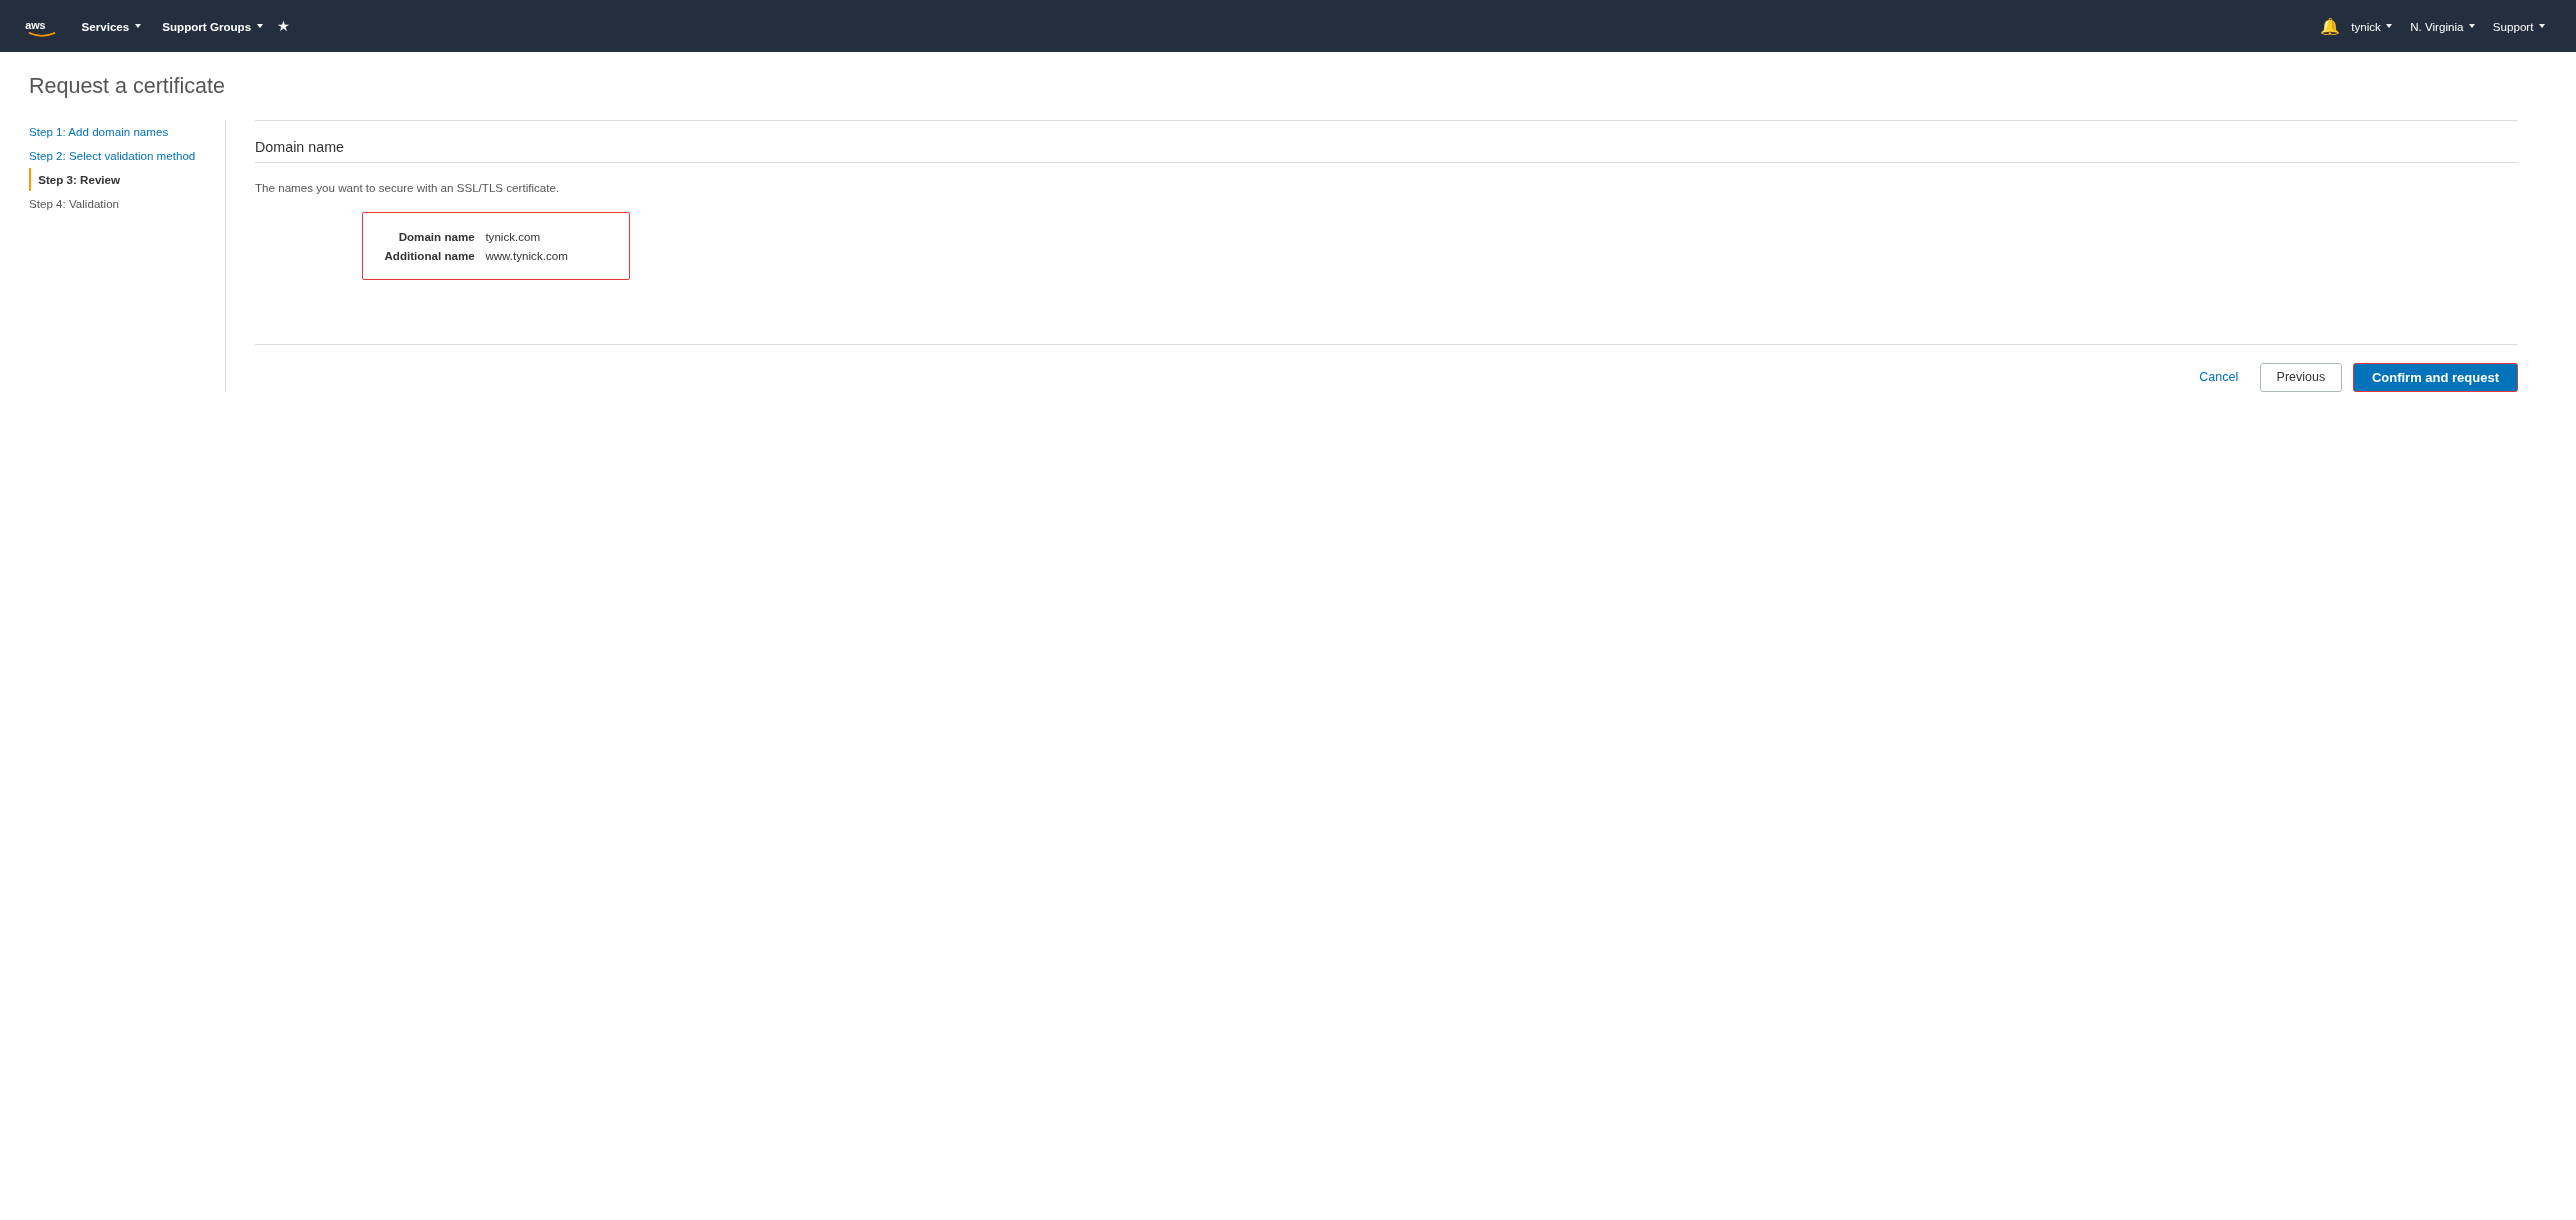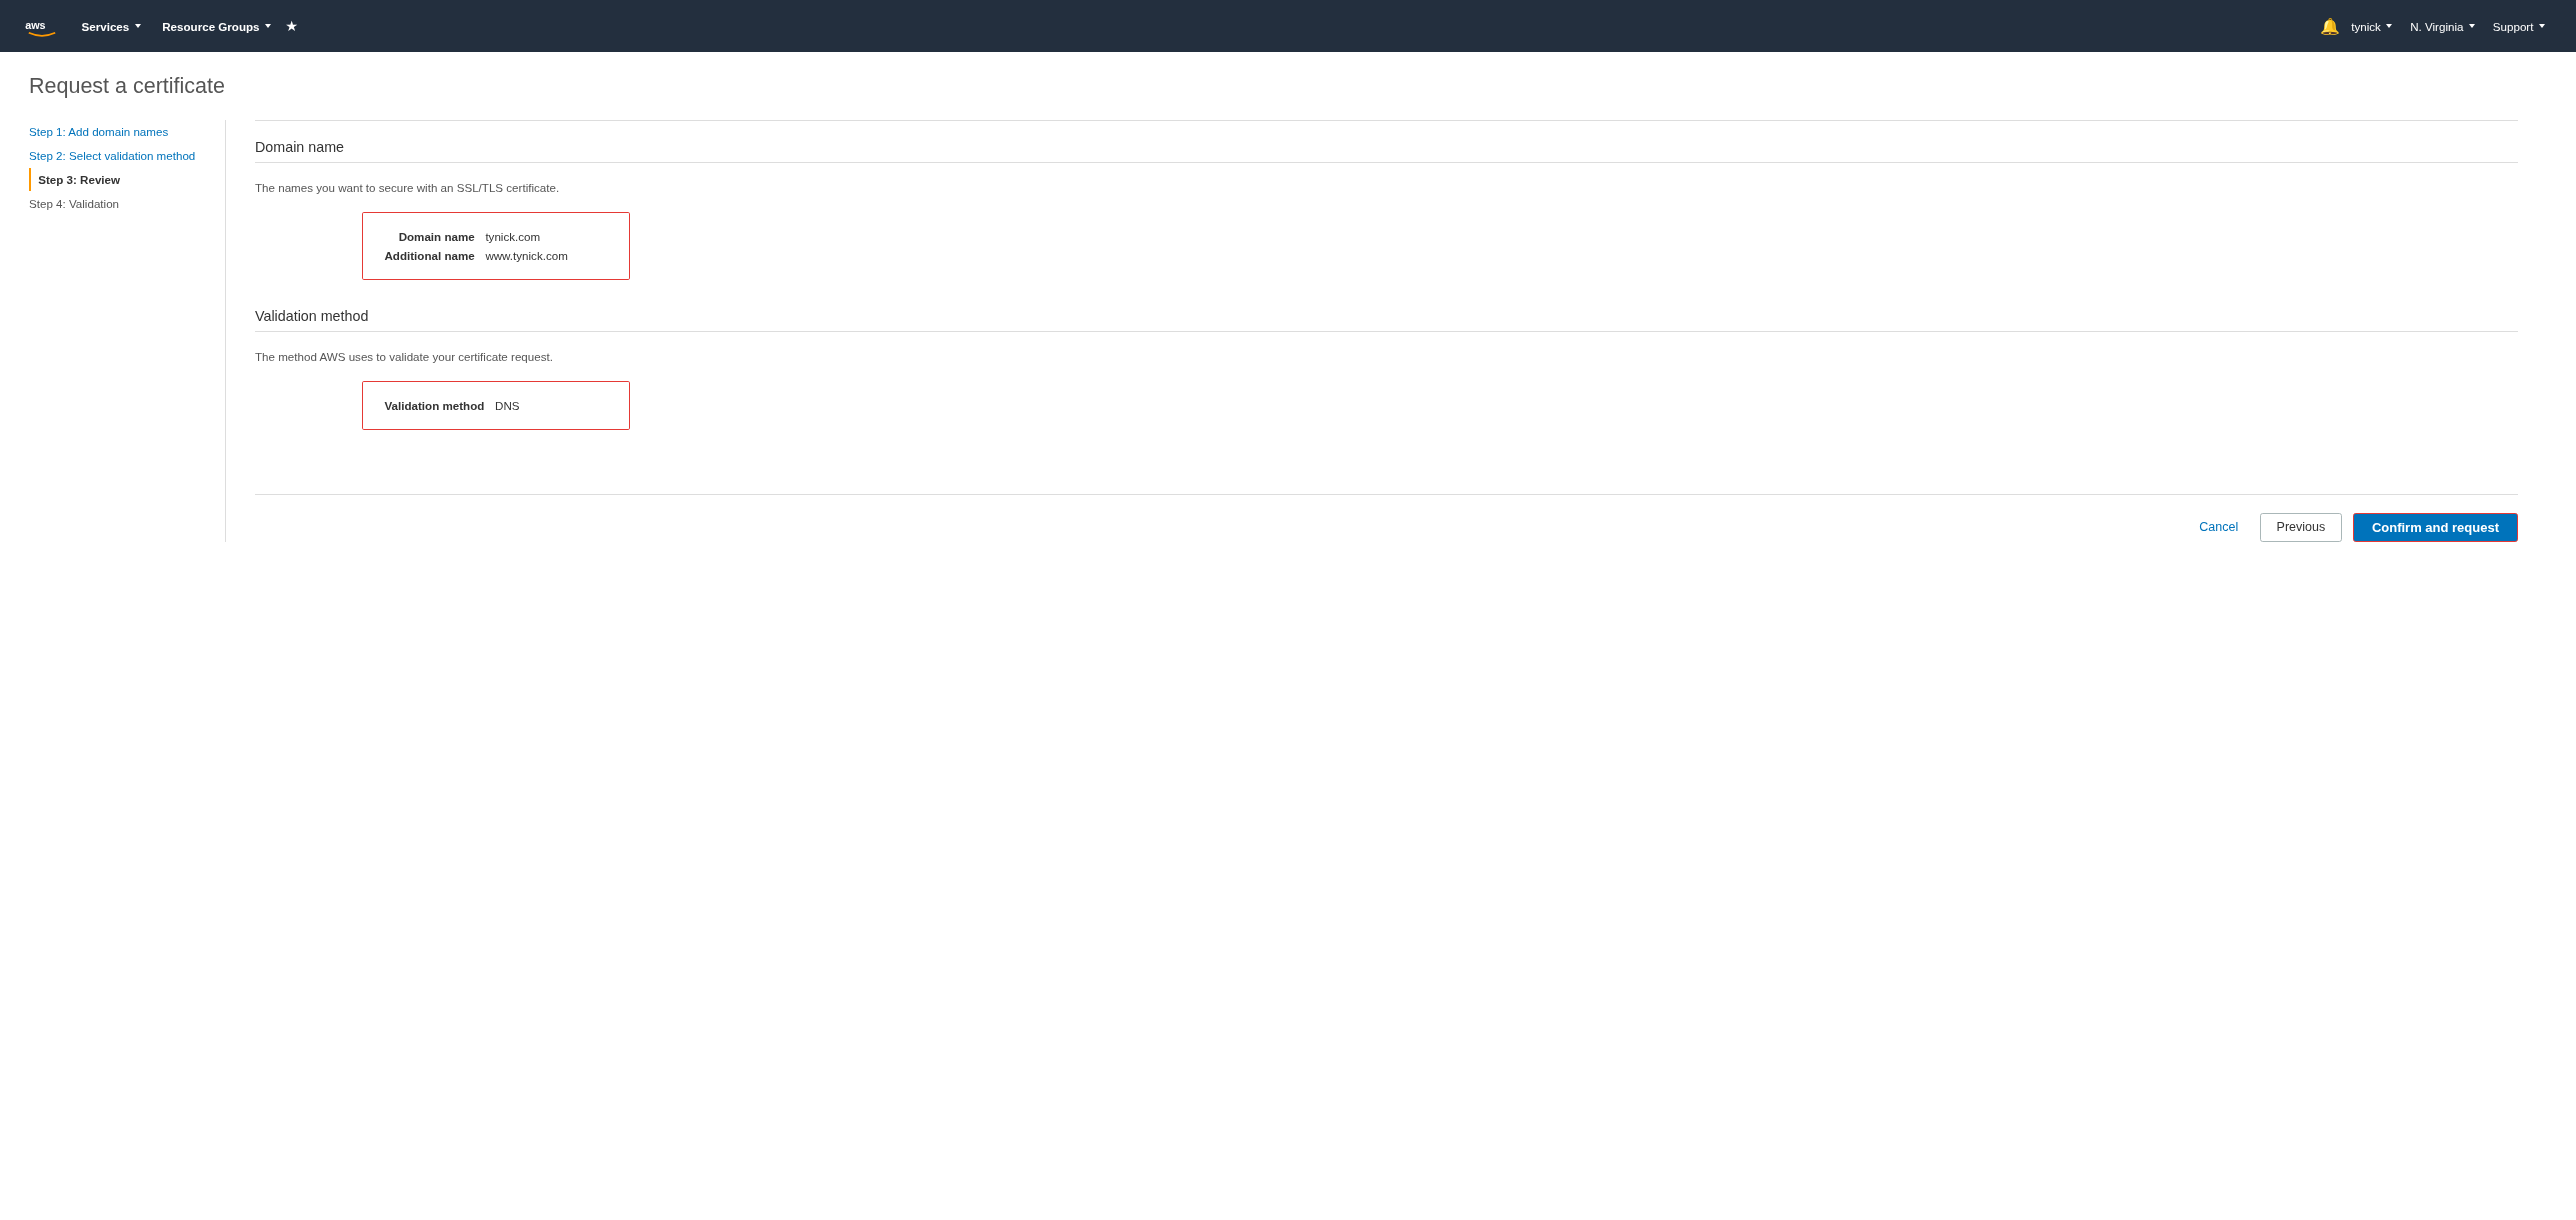--- a/index.html
+++ b/index.html
@@ -203,21 +203,21 @@
     <text x="2" y="22" font-size="18" font-weight="bold" fill="white" font-family="Arial">aws</text>
     <path d="M8 28 Q30 38 52 28" stroke="#FF9900" stroke-width="3" fill="none"></path>
   </svg>
 
   <div class="nav-item bold">
     <span>Services</span>
     <span class="chevron-down"></span>
   </div>
 
   <div class="nav-item bold">
-    <span>Resource Groups</span>
+    <span>Support Groups</span>
     <span class="chevron-down"></span>
   </div>
 
   <span class="star-icon">★</span>
 
   <div class="nav-separator"></div>
 
   <div class="nav-right">
     <span class="bell-icon">🔔</span>
     <div class="nav-item">
@@ -273,36 +273,20 @@
             </tr>
             <tr>
               <td>Additional name</td>
               <td>www.tynick.com</td>
             </tr>
           </tbody>
             </table>
         </div>
       </div>
 
-      <div>
-        <h3 class="subsection-title">Validation method</h3>
-        <hr class="section-divider">
-        <p class="subsection-desc">The method AWS uses to validate your certificate request.</p>
-
-        <div class="review-box">
-          <table>
-            <tbody>
-                <tr>
-              <td>Validation method</td>
-              <td>DNS</td>
-            </tr>
-          </tbody>
-            </table>
-        </div>
-      </div>
 
       <div class="footer-section">
         <button class="btn-cancel">Cancel</button>
         <button class="btn-previous">Previous</button>
         <button class="btn-confirm">Confirm and request</button>
       </div>
 
     </main>
   </div>
 </div>

